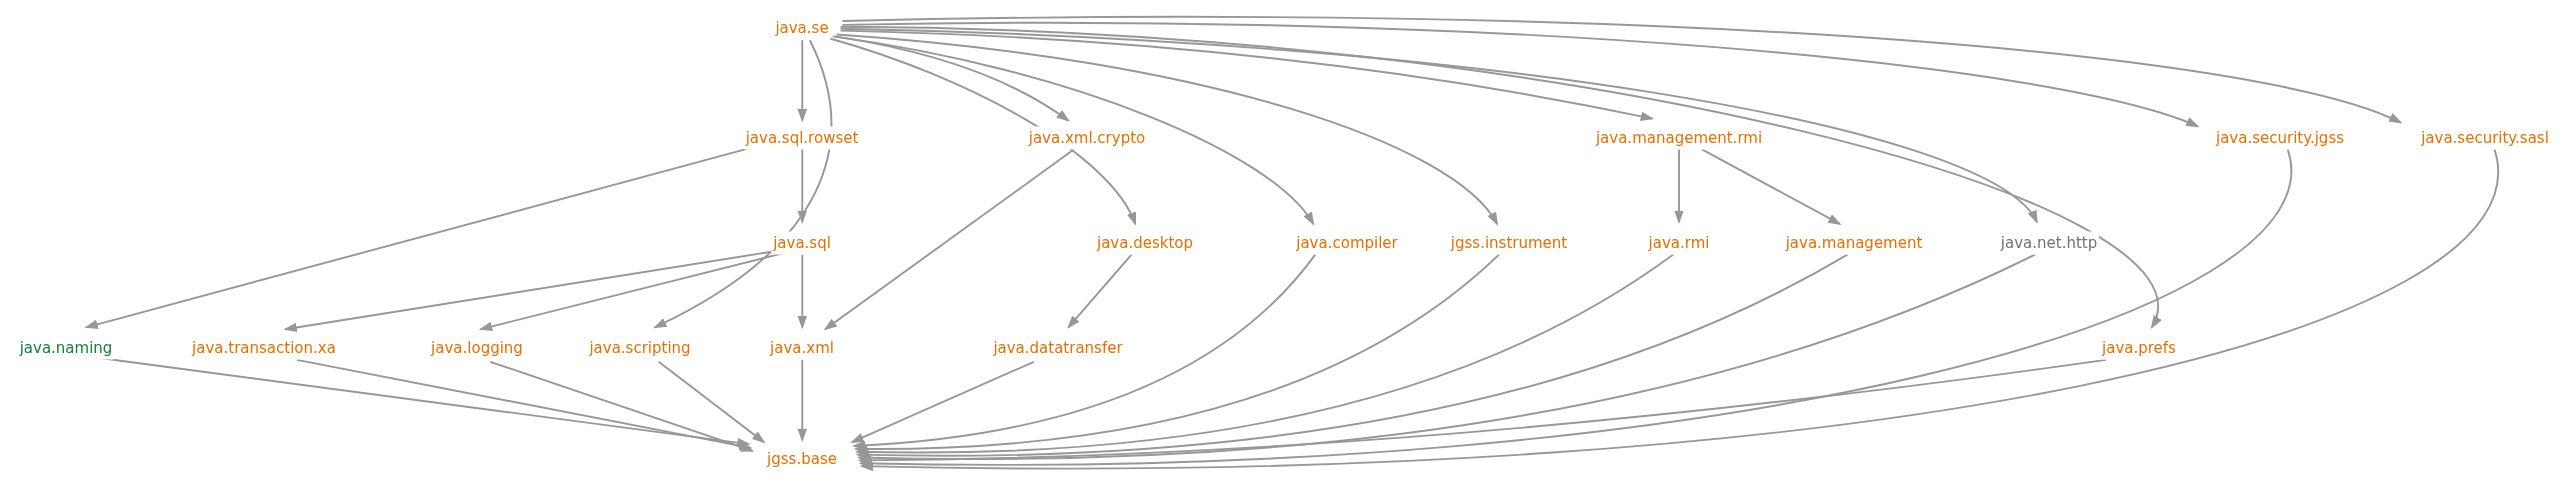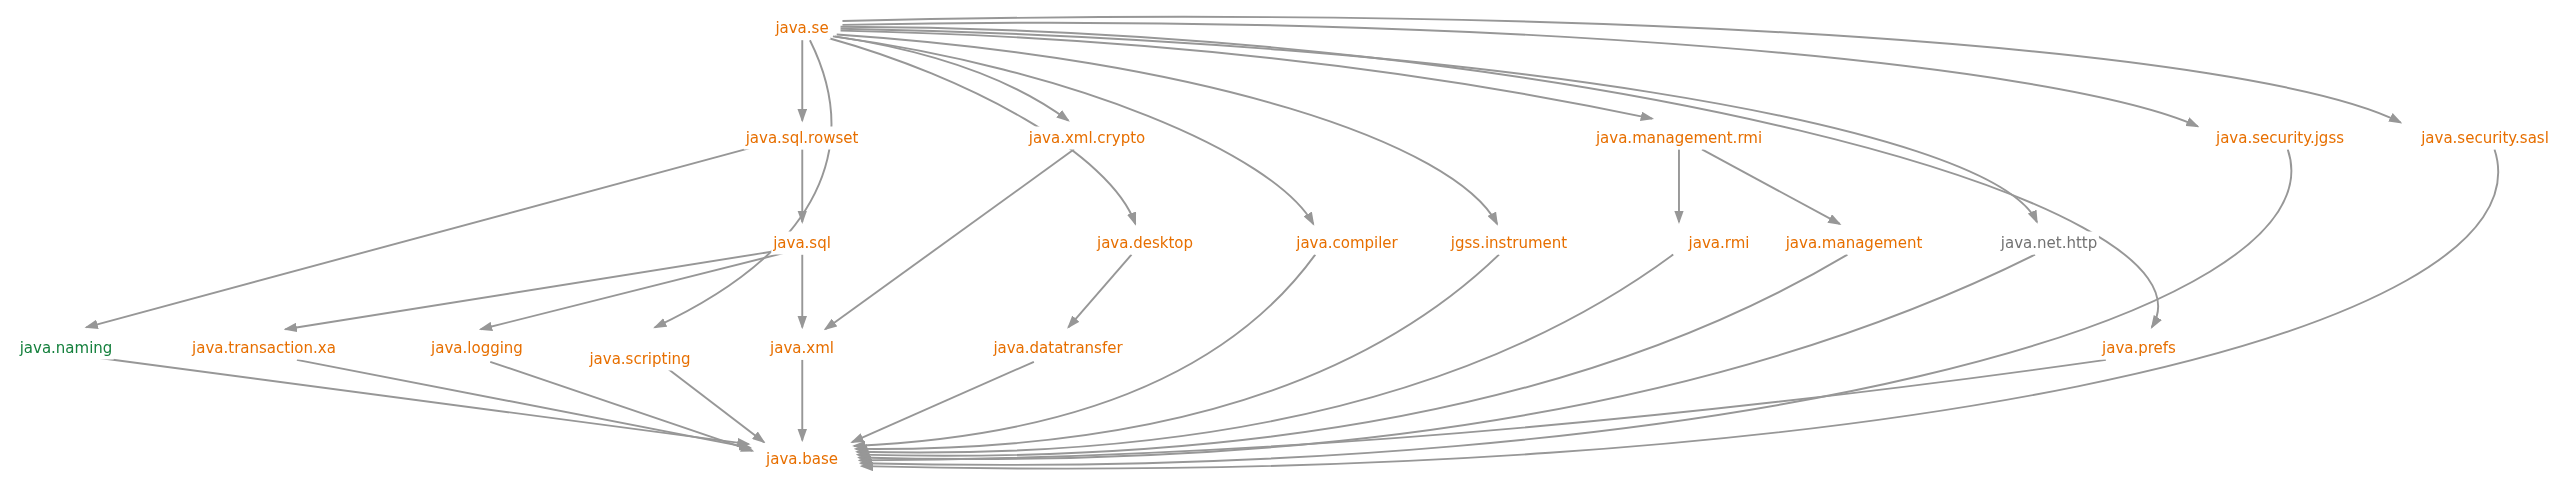--- a/index.html
+++ b/index.html
@@ -74,26 +74,26 @@
       <a class="node" style="left: 802px; top: 28px; color: rgb(231, 111, 0);">java.se</a>
       <a class="node" style="left: 802px; top: 138px; color: rgb(231, 111, 0);">java.sql.rowset</a>
       <a class="node" style="left: 1087px; top: 138px; color: rgb(231, 111, 0); text-align: right;">java.xml.crypto</a>
       <a class="node" style="left: 1679px; top: 138px; color: rgb(231, 111, 0);">java.management.rmi</a>
       <a class="node" style="left: 2280px; top: 138px; color: rgb(231, 111, 0);">java.security.jgss</a>
       <a class="node" style="left: 2485px; top: 138px; color: rgb(231, 111, 0); text-align: right;">java.security.sasl</a>
       <a class="node" style="left: 802px; top: 243px; color: rgb(231, 111, 0);">java.sql</a>
       <a class="node" style="left: 1145px; top: 243px; color: rgb(231, 111, 0);">java.desktop</a>
       <a class="node" style="left: 1323px; top: 243px; color: rgb(231, 111, 0); margin-left: 24px;">java.compiler</a>
       <a class="node" style="left: 1509px; top: 243px; color: rgb(231, 111, 0);">jgss.instrument</a>
-      <a class="node" style="left: 1679px; top: 243px; color: rgb(231, 111, 0); margin-left: 40px;">java.rmi</a>
+      <a class="node" style="left: 1679px; top: 243px; color: rgb(231, 111, 0);">java.rmi</a>
       <a class="node" style="left: 1854px; top: 243px; color: rgb(231, 111, 0);">java.management</a>
       <a class="node" style="left: 2049px; top: 243px; color: #737373;">java.net.http</a>
       <a class="node" style="left: 66px; top: 348px; color: #15803d;">java.naming</a>
       <a class="node" style="left: 264px; top: 348px; color: rgb(231, 111, 0);">java.transaction.xa</a>
       <a class="node" style="left: 477px; top: 348px; color: rgb(231, 111, 0);">java.logging</a>
-      <a class="node" style="left: 640px; top: 348px; color: rgb(231, 111, 0); margin-top: 11px;">java.scripting</a>
+      <a class="node" style="left: 640px; top: 348px; color: rgb(231, 111, 0);">java.scripting</a>
       <a class="node" style="left: 802px; top: 348px; color: rgb(231, 111, 0);">java.xml</a>
       <a class="node" style="left: 1058px; top: 348px; color: rgb(231, 111, 0);">java.datatransfer</a>
       <a class="node" style="left: 2139px; top: 348px; color: rgb(231, 111, 0);">java.prefs</a>
-      <a class="node" style="left: 802px; top: 459px; color: rgb(231, 111, 0);">java.base</a>
+      <a class="node" style="left: 802px; top: 459px; color: rgb(231, 111, 0);">jgss.base</a>
     </div>
 </div>
 
 
 </body></html>

